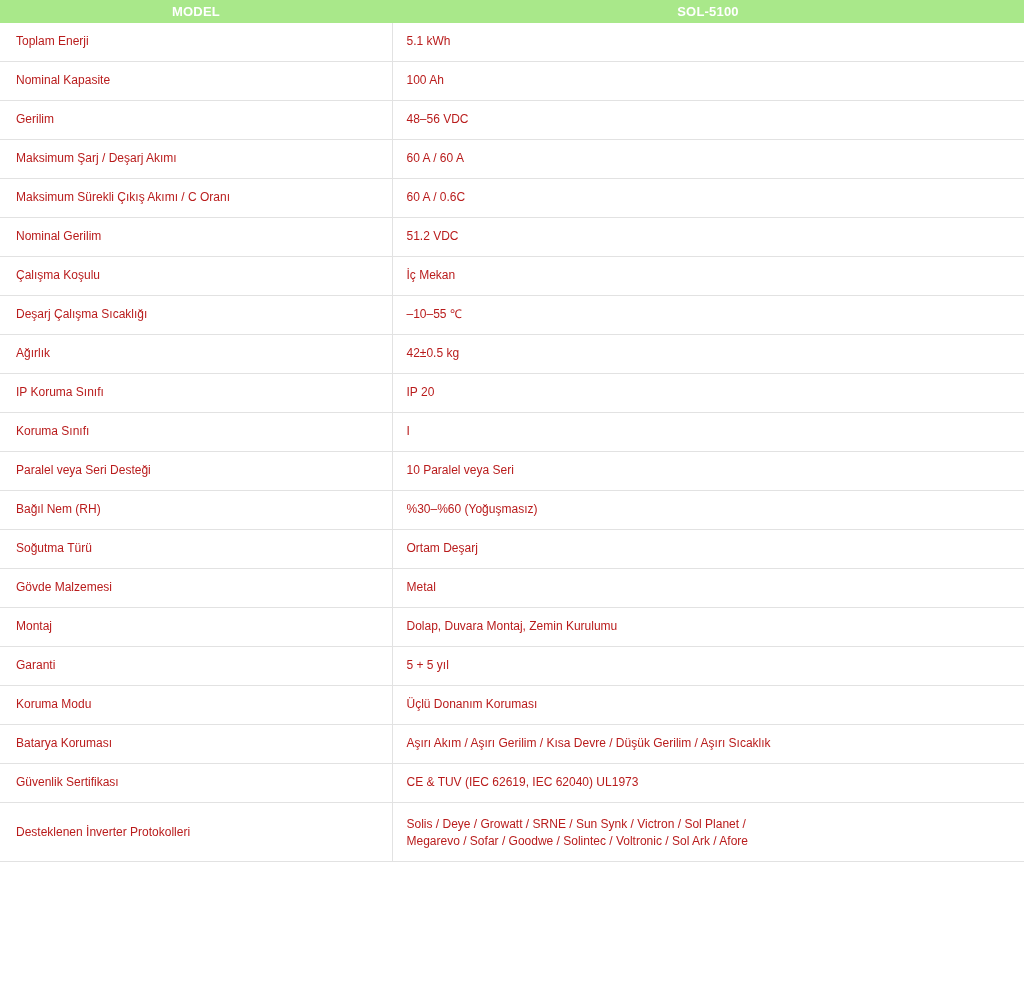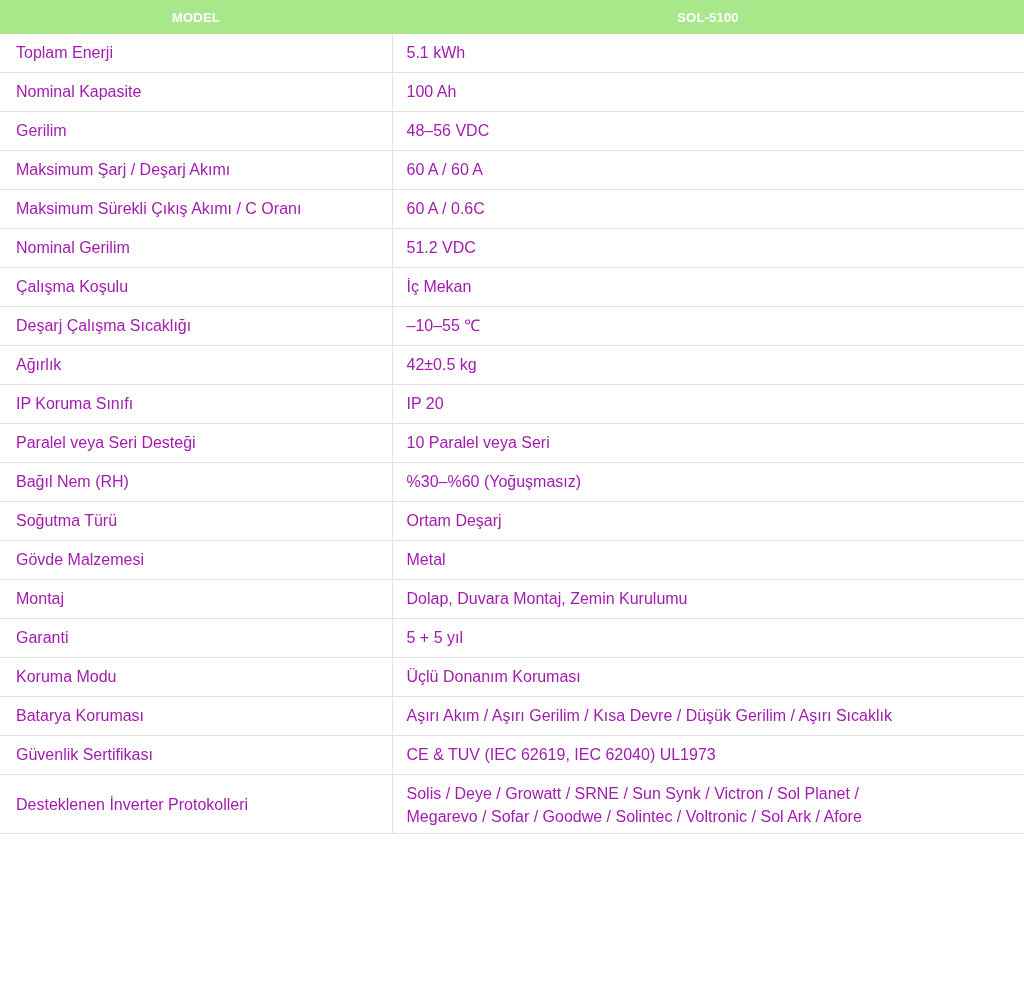--- a/index.html
+++ b/index.html
@@ -21,29 +21,29 @@
   }
   table.spec-table col.col-label { width: 392px; }
   table.spec-table col.col-value { width: 632px; }
 
   thead th {
     background: #a9e88a;
     color: #ffffff;
     font-size: 13px;
     font-weight: bold;
     text-align: center;
-    height: 34px;
+    height: 23px;
     padding: 0;
     border: none;
     letter-spacing: 0.2px;
   }
   tbody td {
     border-bottom: 1px solid #e2e2e2;
-    font-size: 16px;
-    color: #a21caf;
+    font-size: 12px;
+    color: #b91c1c;
     padding: 0 0 0 16px;
     height: 38px;
     vertical-align: middle;
     line-height: 1.45;
     font-weight: normal;
   }
   tbody td.cell-value {
     border-left: 1px solid #e2e2e2;
     padding-left: 14px;
     border-radius: 14px;
@@ -106,20 +106,24 @@
       </tr>
       <tr>
         <td class="cell-label">Ağırlık</td>
         <td class="cell-value">42±0.5 kg</td>
       </tr>
       <tr>
         <td class="cell-label">IP Koruma Sınıfı</td>
         <td class="cell-value">IP 20</td>
       </tr>
       <tr>
+        <td class="cell-label">Koruma Sınıfı</td>
+        <td class="cell-value">I</td>
+      </tr>
+      <tr>
         <td class="cell-label">Paralel veya Seri Desteği</td>
         <td class="cell-value">10 Paralel veya Seri</td>
       </tr>
       <tr>
         <td class="cell-label">Bağıl Nem (RH)</td>
         <td class="cell-value">%30–%60 (Yoğuşmasız)</td>
       </tr>
       <tr>
         <td class="cell-label">Soğutma Türü</td>
         <td class="cell-value">Ortam Deşarj</td>

